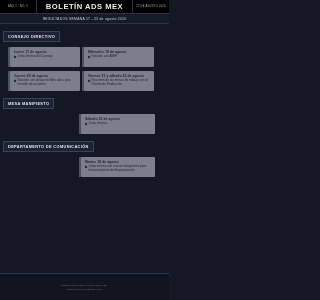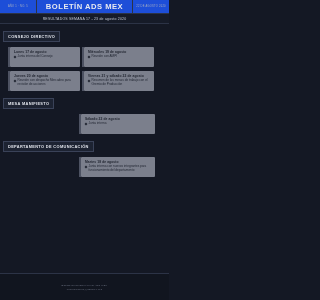--- a/index.html
+++ b/index.html
@@ -15,21 +15,21 @@
     color: #d9dce4;
     position: relative;
   }
 
   
   .masthead {
     display: flex;
     align-items: stretch;
     height: 13px;
     border-bottom: 1px solid #2c3346;
-    background: #1d4ed8;
+    background: #000000;
   }
   .masthead-left,
   .masthead-right {
     flex: 0 0 36px;
     display: flex;
     align-items: center;
     justify-content: center;
     font-size: 2.6px;
     letter-spacing: 0.25px;
     color: #aab0bf;

